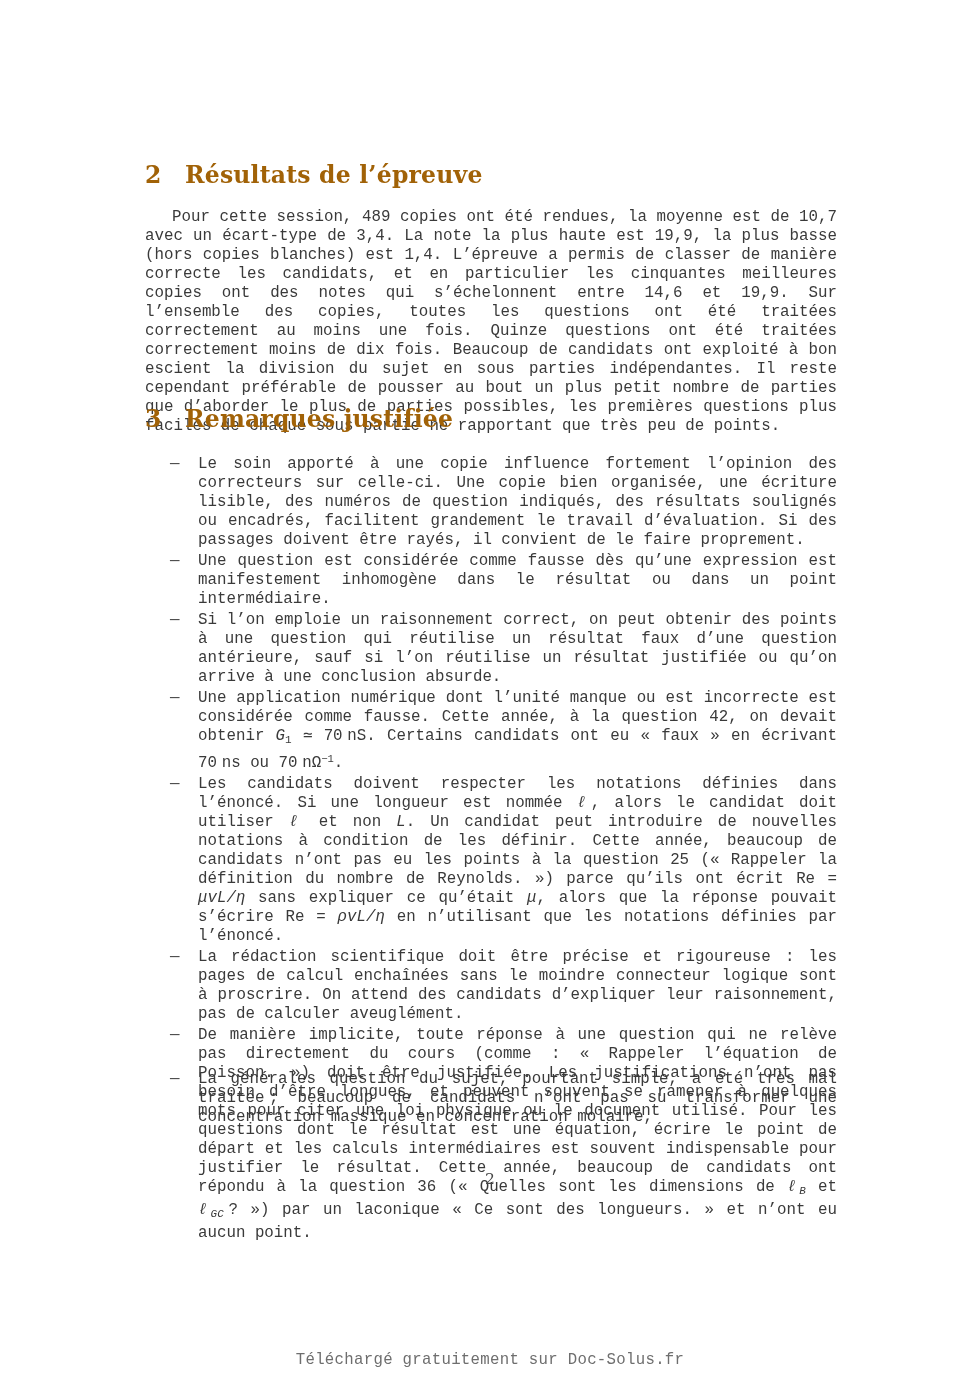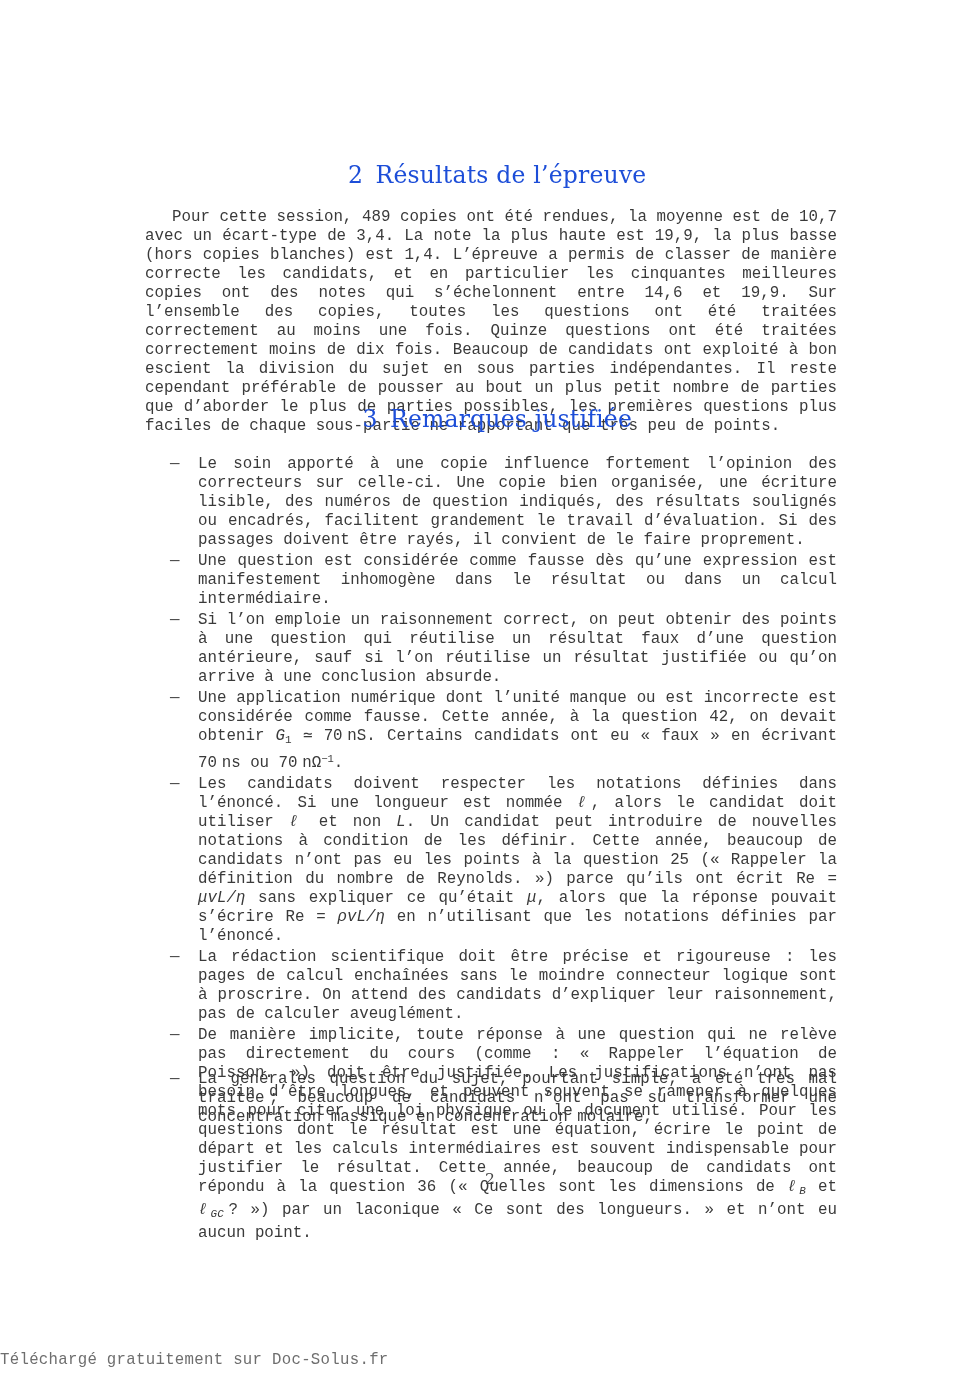--- a/index.html
+++ b/index.html
@@ -13,24 +13,23 @@
   }
   .page { position: absolute; inset: 0; background: #ffffff; }
 
   section { position: absolute; left: 145px; width: 692px; }
   #sec-results  { top: 162px; }
   #sec-general  { top: 406px; }
   #sec-specific { top: 1048px; }
 
   h2 {
     font-size: 23.5px; line-height: 27px;
-    font-weight: normal; color: #1d4ed8;
+    font-weight: bold; color: #a16207;
     letter-spacing: 0.2px;
     white-space: nowrap;
-    text-align: center;
   }
   h2 .secnum { display: inline-block; min-width: 40px; }
 
   .body-text {
     font-size: 15.8px; line-height: 19px;
     text-align: justify;
     color: #3a3a3a;
     font-family: Liberation Mono, monospace;
   }
   p.para { margin-top: 19px; text-indent: 27px; }
@@ -44,40 +43,41 @@
   .run-subi { font-size: 11px; vertical-align: -3px; font-style: italic; }
   .run-sup  { font-size: 10.5px; vertical-align: 5px; }
 
   .pageno {
     position: absolute; top: 1170px; left: 0; width: 980px;
     text-align: center;
     font-size: 15.5px; color: #454545;
   }
   .watermark {
     position: absolute; top: 1351px; left: 0; width: 980px;
+    text-align: center;
     font-family: "Liberation Mono", monospace;
     font-size: 15.7px; color: #6e6e6e;
     letter-spacing: 0.3px;
   }
 </style>
 </head>
 <body>
 
 <div class="page">
 
   <section id="sec-results">
     <h2><span class="secnum">2</span><span>Résultats de l’épreuve</span></h2>
     <p class="para body-text"><span>Pour cette session, 489 copies ont été rendues, la moyenne est de 10,7 avec un écart-type de 3,4. La note la plus haute est 19,9, la plus basse (hors copies blanches) est 1,4. L’épreuve a permis de classer de manière correcte les candidats, et en particulier les cinquantes meilleures copies ont des notes qui s’échelonnent entre 14,6 et 19,9. Sur l’ensemble des copies, toutes les questions ont été traitées correctement au moins une fois. Quinze questions ont été traitées correctement moins de dix fois. Beaucoup de candidats ont exploité à bon escient la division du sujet en sous parties indépendantes. Il reste cependant préférable de pousser au bout un plus petit nombre de parties que d’aborder le plus de parties possibles, les premières questions plus faciles de chaque sous-partie ne rapportant que très peu de points.</span></p>
   </section>
 
   <section id="sec-general">
     <h2><span class="secnum">3</span><span>Remarques justifiée</span></h2>
     <div class="list body-text">
         <div class="item"><span class="dash">—</span><span><span>Le soin apporté à une copie influence fortement l’opinion des correcteurs sur celle-ci. Une copie bien organisée, une écriture lisible, des numéros de question indiqués, des résultats soulignés ou encadrés, facilitent grandement le travail d’évaluation. Si des passages doivent être rayés, il convient de le faire proprement.</span></span></div>
-        <div class="item"><span class="dash">—</span><span><span>Une question est considérée comme fausse dès qu’une expression est manifestement inhomogène dans le résultat ou dans un calcul intermédiaire.</span></span></div>
+        <div class="item"><span class="dash">—</span><span><span>Une question est considérée comme fausse dès qu’une expression est manifestement inhomogène dans le résultat ou dans un point intermédiaire.</span></span></div>
         <div class="item"><span class="dash">—</span><span><span>Si l’on emploie un raisonnement correct, on peut obtenir des points à une question qui réutilise un résultat faux d’une question antérieure, sauf si l’on réutilise un résultat justifiée ou qu’on arrive à une conclusion absurde.</span></span></div>
         <div class="item"><span class="dash">—</span><span><span>Une application numérique dont l’unité manque ou est incorrecte est considérée comme fausse. Cette année, à la question 42, on devait obtenir </span><span class="run-i">G</span><span class="run-sub">1</span><span> ≃ 70 nS. Certains candidats ont eu «&nbsp;faux&nbsp;» en écrivant 70 ns ou 70 nΩ</span><span class="run-sup">−1</span><span>.</span></span></div>
         <div class="item"><span class="dash">—</span><span><span>Les candidats doivent respecter les notations définies dans l’énoncé. Si une longueur est nommée </span><span class="run-i">ℓ</span><span>, alors le candidat doit utiliser </span><span class="run-i">ℓ</span><span> et non </span><span class="run-i">L</span><span>. Un candidat peut introduire de nouvelles notations à condition de les définir. Cette année, beaucoup de candidats n’ont pas eu les points à la question 25 («&nbsp;Rappeler la définition du nombre de Reynolds.&nbsp;») parce qu’ils ont écrit Re = </span><span class="run-i">μvL/η</span><span> sans expliquer ce qu’était </span><span class="run-i">μ</span><span>, alors que la réponse pouvait s’écrire Re = </span><span class="run-i">ρvL/η</span><span> en n’utilisant que les notations définies par l’énoncé.</span></span></div>
         <div class="item"><span class="dash">—</span><span><span>La rédaction scientifique doit être précise et rigoureuse&nbsp;: les pages de calcul enchaînées sans le moindre connecteur logique sont à proscrire. On attend des candidats d’expliquer leur raisonnement, pas de calculer aveuglément.</span></span></div>
         <div class="item"><span class="dash">—</span><span><span>De manière implicite, toute réponse à une question qui ne relève pas directement du cours (comme&nbsp;: «&nbsp;Rappeler l’équation de Poisson.&nbsp;») doit être justifiée. Les justifications n’ont pas besoin d’être longues, et peuvent souvent se ramener à quelques mots pour citer une loi physique ou le document utilisé. Pour les questions dont le résultat est une équation, écrire le point de départ et les calculs intermédiaires est souvent indispensable pour justifier le résultat. Cette année, beaucoup de candidats ont répondu à la question 36 («&nbsp;Quelles sont les dimensions de </span><span class="run-i">ℓ</span><span class="run-subi">B</span><span> et </span><span class="run-i">ℓ</span><span class="run-subi">GC</span><span> ?&nbsp;») par un laconique «&nbsp;Ce sont des longueurs.&nbsp;» et n’ont eu aucun point.</span></span></div>
       </div>
   </section>
 
   <section id="sec-specific">
     <div class="list body-text">

